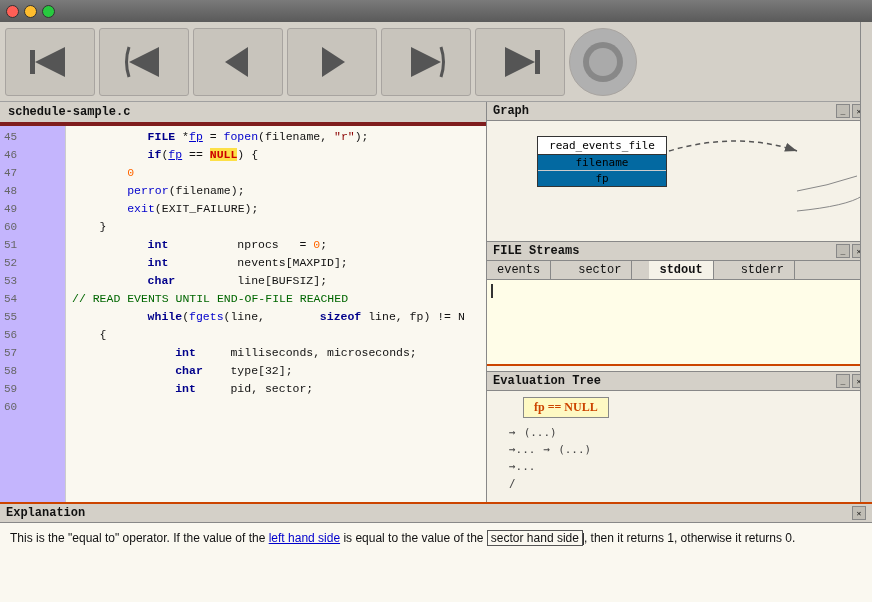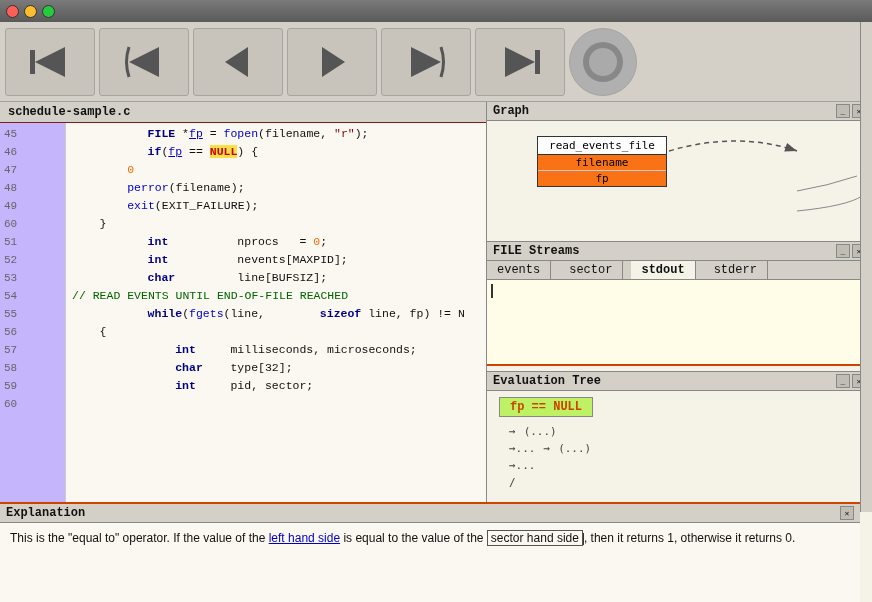--- a/index.html
+++ b/index.html
@@ -67,21 +67,21 @@
     
     .code-panel {
       width: 487px;
       border-right: 1px solid #888;
       display: flex;
       flex-direction: column;
       background: #f5f2e8;
     }
     .code-tab {
       background: #d4d0c8;
-      border-bottom: 1px solid #7f1d1d;
+      border-bottom: 4px solid #7f1d1d;
       padding: 3px 8px;
       font-size: 12px;
       font-weight: bold;
       color: #111;
       display: flex;
       align-items: center;
     }
     .code-content {
       flex: 1;
       overflow: hidden;
@@ -190,21 +190,21 @@
       position: relative;
       overflow: hidden;
       padding: 8px;
     }
     
     .func-box {
       position: absolute;
       left: 50px;
       top: 15px;
       border: 1px solid #333;
-      background: #f97316;
+      background: #0369a1;
       min-width: 130px;
     }
     .func-name {
       background: white;
       border-bottom: 1px solid #333;
       padding: 2px 8px;
       font-size: 11px;
       text-align: center;
       font-family: monospace;
     }
@@ -220,21 +220,21 @@
     
     .streams-section {
       background: #f5f2e8;
       border-bottom: 1px solid #888;
       height: 130px;
     }
     .streams-tabs {
       display: flex;
       background: #d4d0c8;
       border-bottom: 1px solid #888;
-      gap: 8px;
+      gap: 17px;
     }
     .stream-tab {
       padding: 2px 10px;
       font-size: 12px;
       cursor: pointer;
       border-right: 1px solid #888;
       background: #d4d0c8;
       color: #111;
     }
     .stream-tab.active {
@@ -262,26 +262,27 @@
     }
     .eval-content {
       padding: 6px 12px;
       height: calc(100% - 22px);
       overflow: hidden;
     }
     .eval-expr {
       display: inline-block;
       border: 1px solid #888;
       padding: 2px 10px;
-      font-family: Liberation Mono, monospace;
-      font-size: 12px;
-      background: #bef264;
+      font-family: Liberation Serif, serif;
+      font-size: 12px;
+      background: #fef9c3;
       color: #cc4400;
       font-weight: bold;
       margin-bottom: 8px;
+      margin-left: 24px;
     }
     .eval-tree {
       display: flex;
       flex-direction: column;
       gap: 4px;
       padding-left: 10px;
     }
     .eval-row {
       display: flex;
       align-items: center;
@@ -289,21 +290,21 @@
       font-family: monospace;
       font-size: 11px;
       color: #444;
     }
 
     
     .explanation-panel {
       position: absolute;
       bottom: 0;
       left: 0;
-      right: 12px;
+      right: 0;
       height: 100px;
       background: #faf8f0;
       border-top: 2px solid #cc4400;
     }
     .explanation-header {
       background: #d4d0c8;
       border-bottom: 1px solid #888;
       padding: 2px 6px;
       font-size: 12px;
       font-weight: bold;

